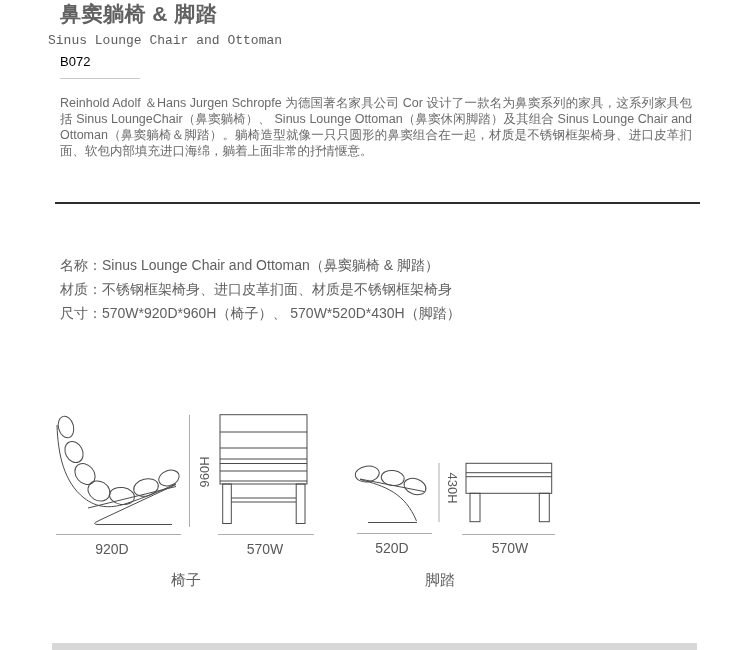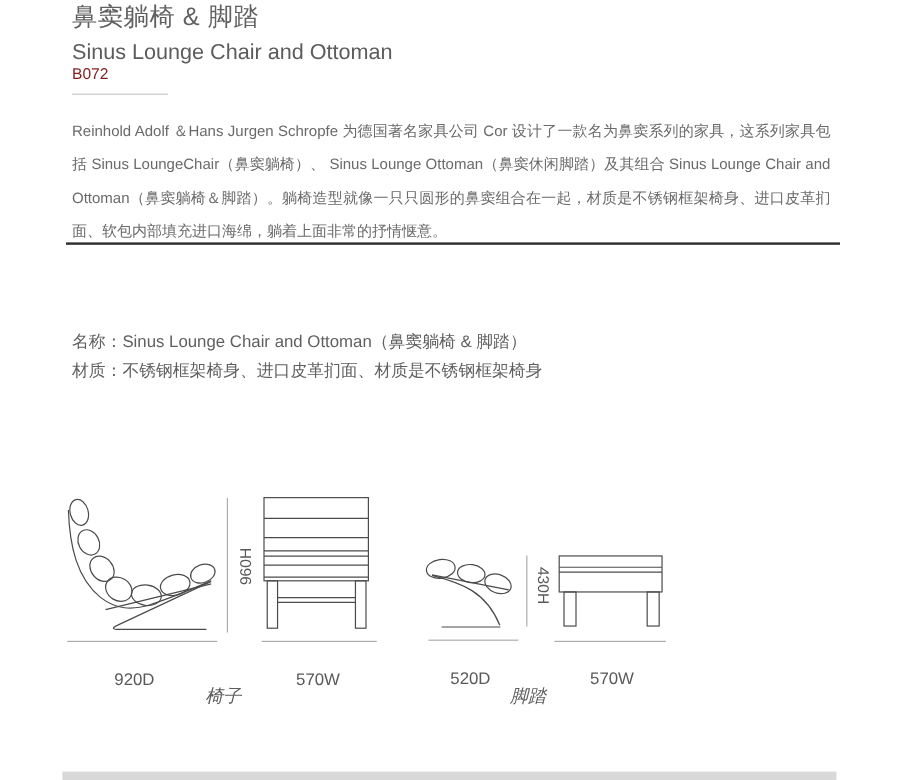--- a/index.html
+++ b/index.html
@@ -5,63 +5,62 @@
   * { margin: 0; padding: 0; box-sizing: border-box; }
   html, body { background: #ffffff; }
   body {
     font-family: "Liberation Sans", "DejaVu Sans", sans-serif;
     width: 750px; height: 650px; position: relative; overflow: hidden;
   }
   .page { position: absolute; inset: 0; background: #fff; }
 
   .title {
     position: absolute; left: 60px; top: 0px;
-    font-size: 21px; font-weight: 400; color: #616161; letter-spacing: 0.5px;
+    font-size: 21px; font-weight: 700; color: #616161; letter-spacing: 0.5px;
   }
   .subtitle {
-    position: absolute; left: 60px; top: 33px;
-    font-size: 18px; color: #5c5c5c;
+    position: absolute; left: 48px; top: 33px;
+    font-size: 13px; color: #5c5c5c; font-family: Liberation Mono, monospace;
   }
   .model {
     position: absolute; left: 60px; top: 54px;
-    font-size: 13px; color: #7f1d1d;
+    font-size: 13px; color: #000000;
   }
   .small-rule {
     position: absolute; left: 60px; top: 78px; width: 80px; height: 1px;
     background: #c8c8c8;
   }
   .description {
     position: absolute; left: 60px; top: 95px; width: 632px;
-    font-size: 12.5px; line-height: 28px; color: #6a6a6a;
+    font-size: 12.5px; line-height: 16px; color: #6a6a6a;
     text-align: justify;
   }
   .divider {
     position: absolute; left: 55px; top: 202px; width: 645px; height: 2px;
     background: #2d2d2d;
   }
   .specs {
     position: absolute; left: 60px; top: 253px;
     font-size: 14px; line-height: 24px; color: #5f5f5f;
     list-style: none;
-    margin-top: 19px;
   }
   .dim-line-h { position: absolute; height: 1px; background: #adadad; }
   .dim-label {
     position: absolute; width: 60px; text-align: center;
-    font-size: 14px; color: #595959; margin-top: 17px;
+    font-size: 14px; color: #595959;
   }
   .dim-label-v {
     position: absolute; width: 60px; height: 16px; text-align: center;
     font-size: 13px; color: #595959; line-height: 16px;
   }
   .rot-ccw { transform: rotate(-90deg); }
   .rot-cw  { transform: rotate(90deg); }
   .caption {
     position: absolute; width: 60px; text-align: center;
-    font-size: 15px; color: #5c5c5c; top: 571px; font-style: italic;
+    font-size: 15px; color: #5c5c5c; top: 571px;
   }
   .drawing { position: absolute; }
   .drawing path, .drawing ellipse, .drawing rect, .drawing line {
     fill: none; stroke: #4b4b4b; stroke-width: 1;
   }
   .drawing .dimline { stroke: #adadad; }
   .footer-bar {
     position: absolute; left: 52px; top: 643px; width: 645px; height: 7px;
     background: #d8d8d8;
   }
@@ -76,20 +75,21 @@
   <div class="model">B072</div>
   <div class="small-rule"></div>
 
   <p class="description">Reinhold Adolf ＆Hans Jurgen Schropfe 为德国著名家具公司 Cor 设计了一款名为鼻窦系列的家具，这系列家具包括 Sinus LoungeChair（鼻窦躺椅）、 Sinus Lounge Ottoman（鼻窦休闲脚踏）及其组合 Sinus Lounge Chair and Ottoman（鼻窦躺椅＆脚踏）。躺椅造型就像一只只圆形的鼻窦组合在一起，材质是不锈钢框架椅身、进口皮革扪面、软包内部填充进口海绵，躺着上面非常的抒情惬意。</p>
 
   <div class="divider"></div>
 
   <ul class="specs">
     <li>名称：Sinus Lounge Chair and Ottoman（鼻窦躺椅 &amp; 脚踏）</li>
     <li>材质：不锈钢框架椅身、进口皮革扪面、材质是不锈钢框架椅身</li>
+    <li>尺寸：570W*920D*960H（椅子）、 570W*520D*430H（脚踏）</li>
   </ul>
 
   <svg class="drawing" style="left:50px; top:410px;" width="145" height="130" viewBox="0 0 145 130">
     <ellipse cx="16" cy="17" rx="11" ry="7.5" transform="rotate(75 16 17)"></ellipse>
     <ellipse cx="24" cy="42" rx="11" ry="8.5" transform="rotate(62 24 42)"></ellipse>
     <ellipse cx="35" cy="64" rx="11.5" ry="9" transform="rotate(50 35 64)"></ellipse>
     <ellipse cx="49" cy="81" rx="11.5" ry="9.5" transform="rotate(32 49 81)"></ellipse>
     <ellipse cx="72" cy="86" rx="12.5" ry="8.5" transform="rotate(8 72 86)"></ellipse>
     <ellipse cx="96" cy="77.5" rx="12.5" ry="8.5" transform="rotate(-14 96 77.5)"></ellipse>
     <ellipse cx="119" cy="68" rx="10.5" ry="7.5" transform="rotate(-20 119 68)"></ellipse>

